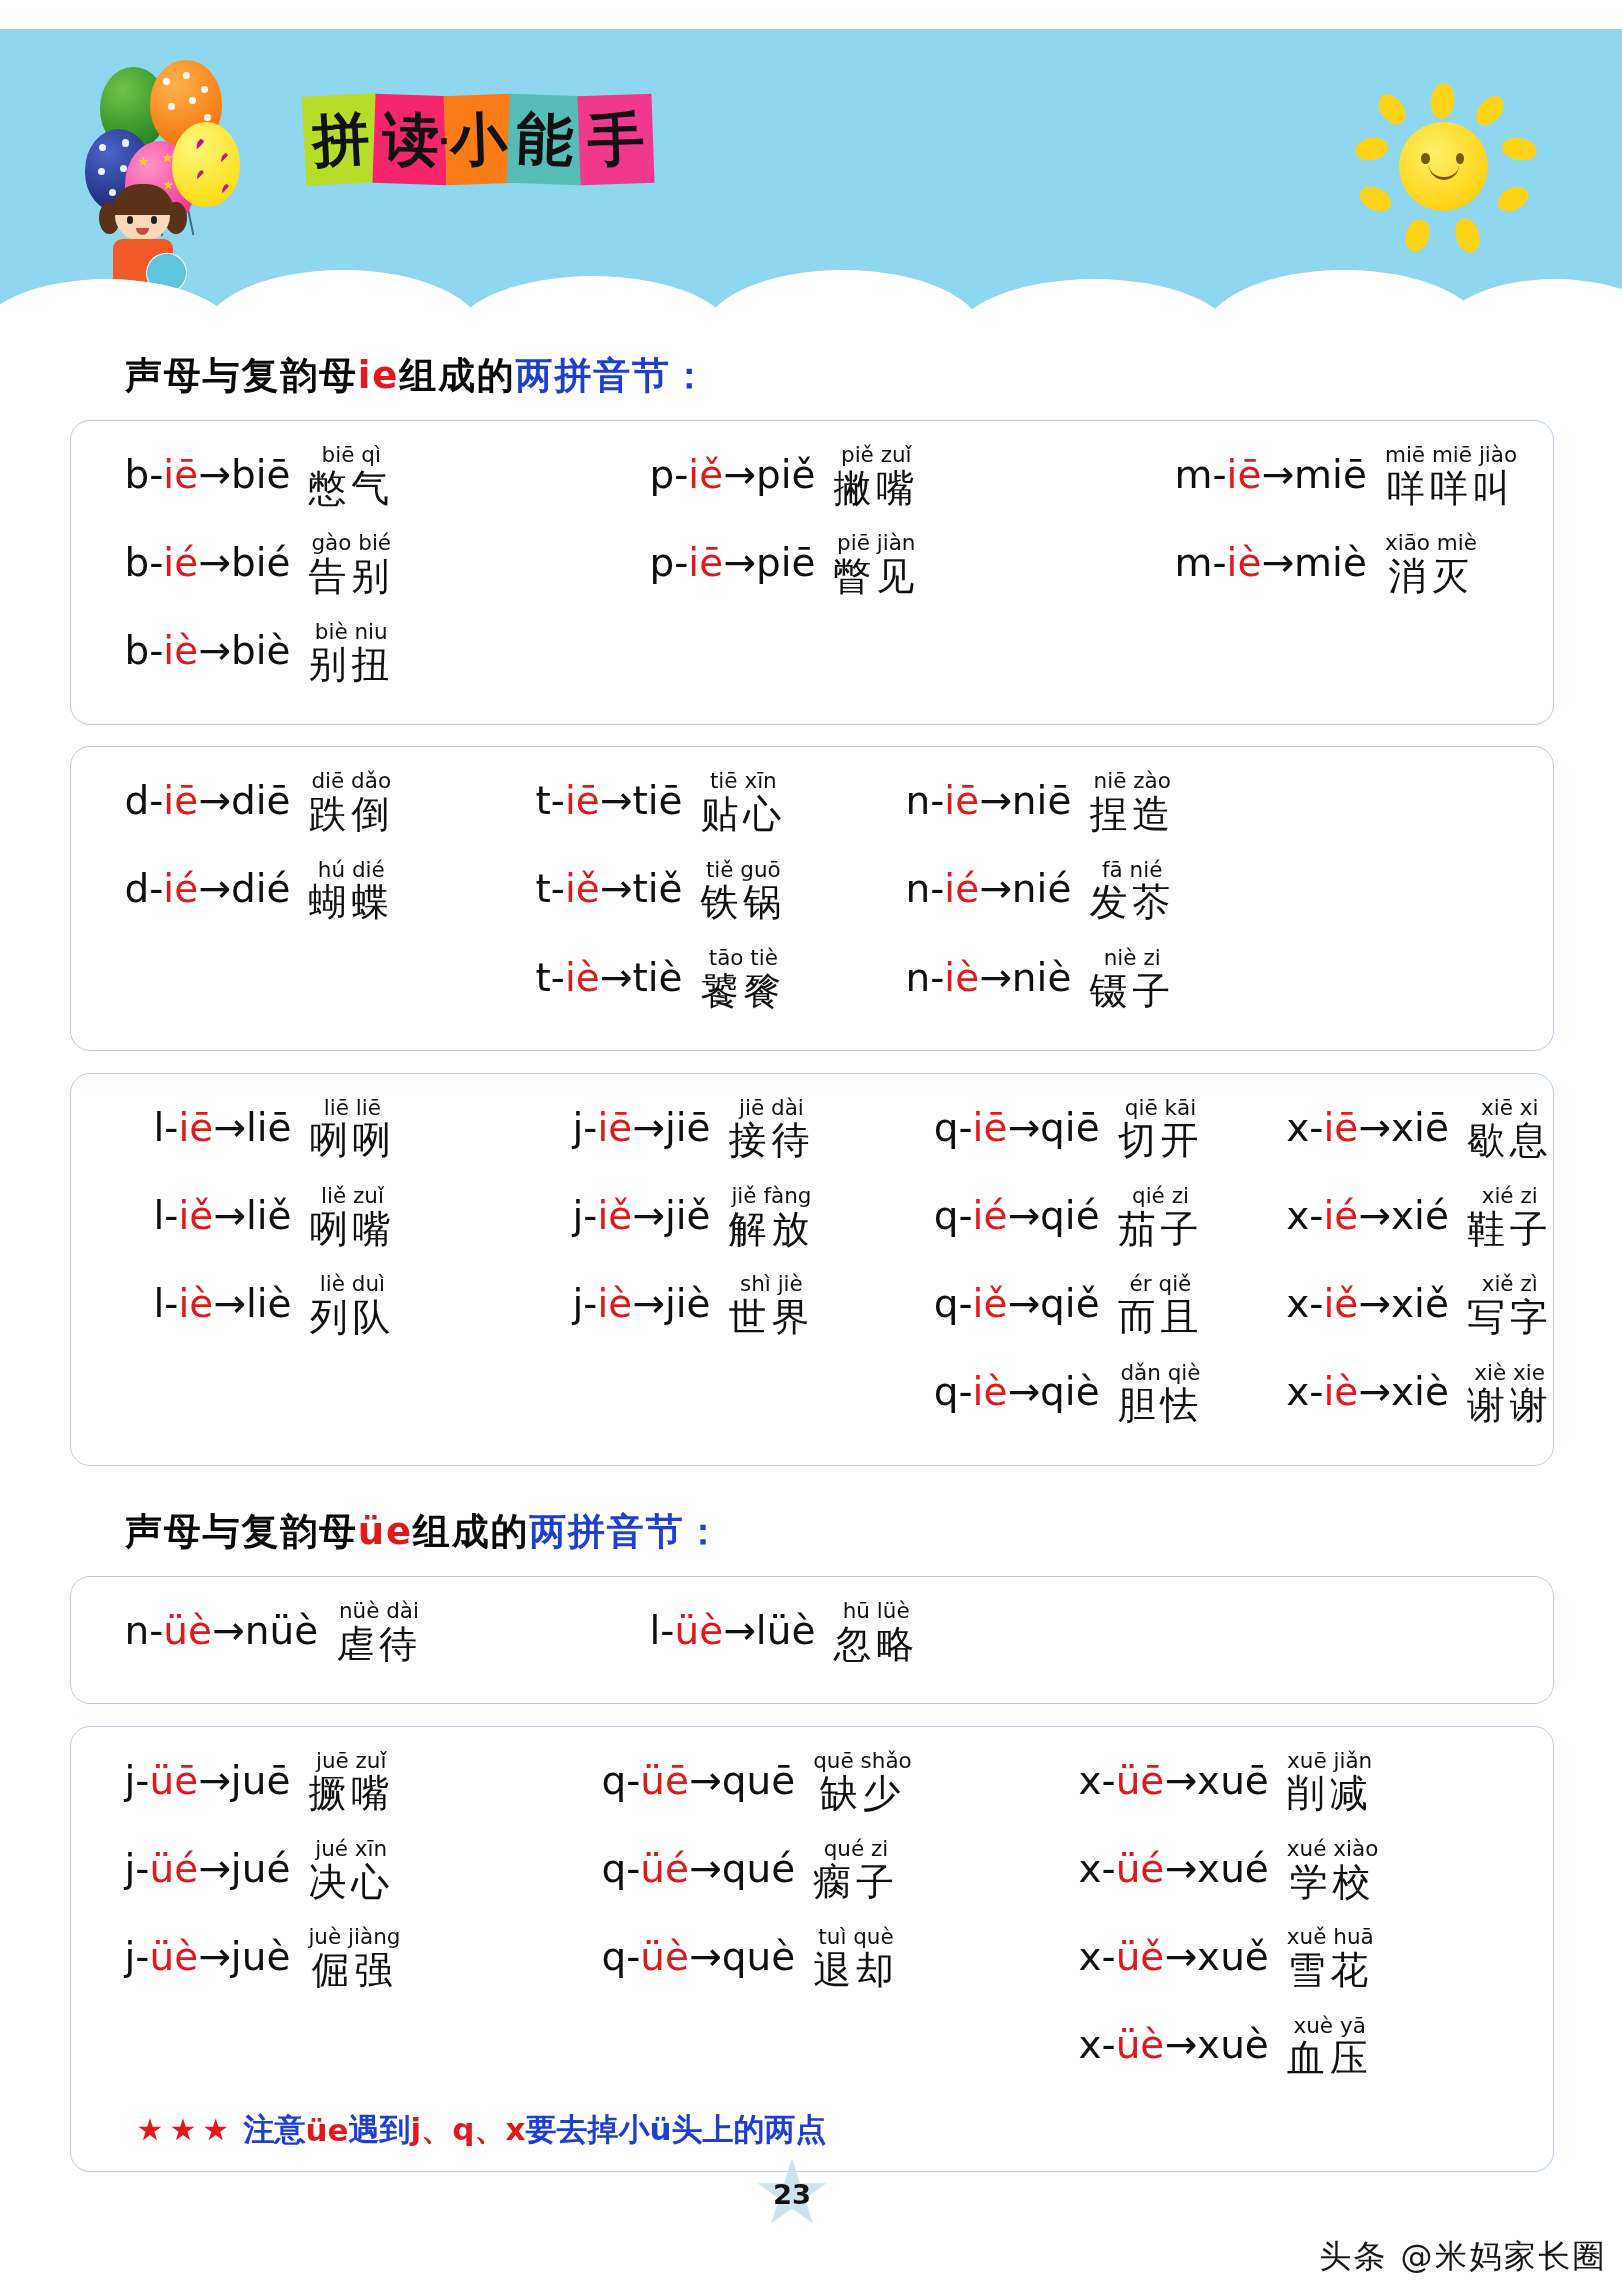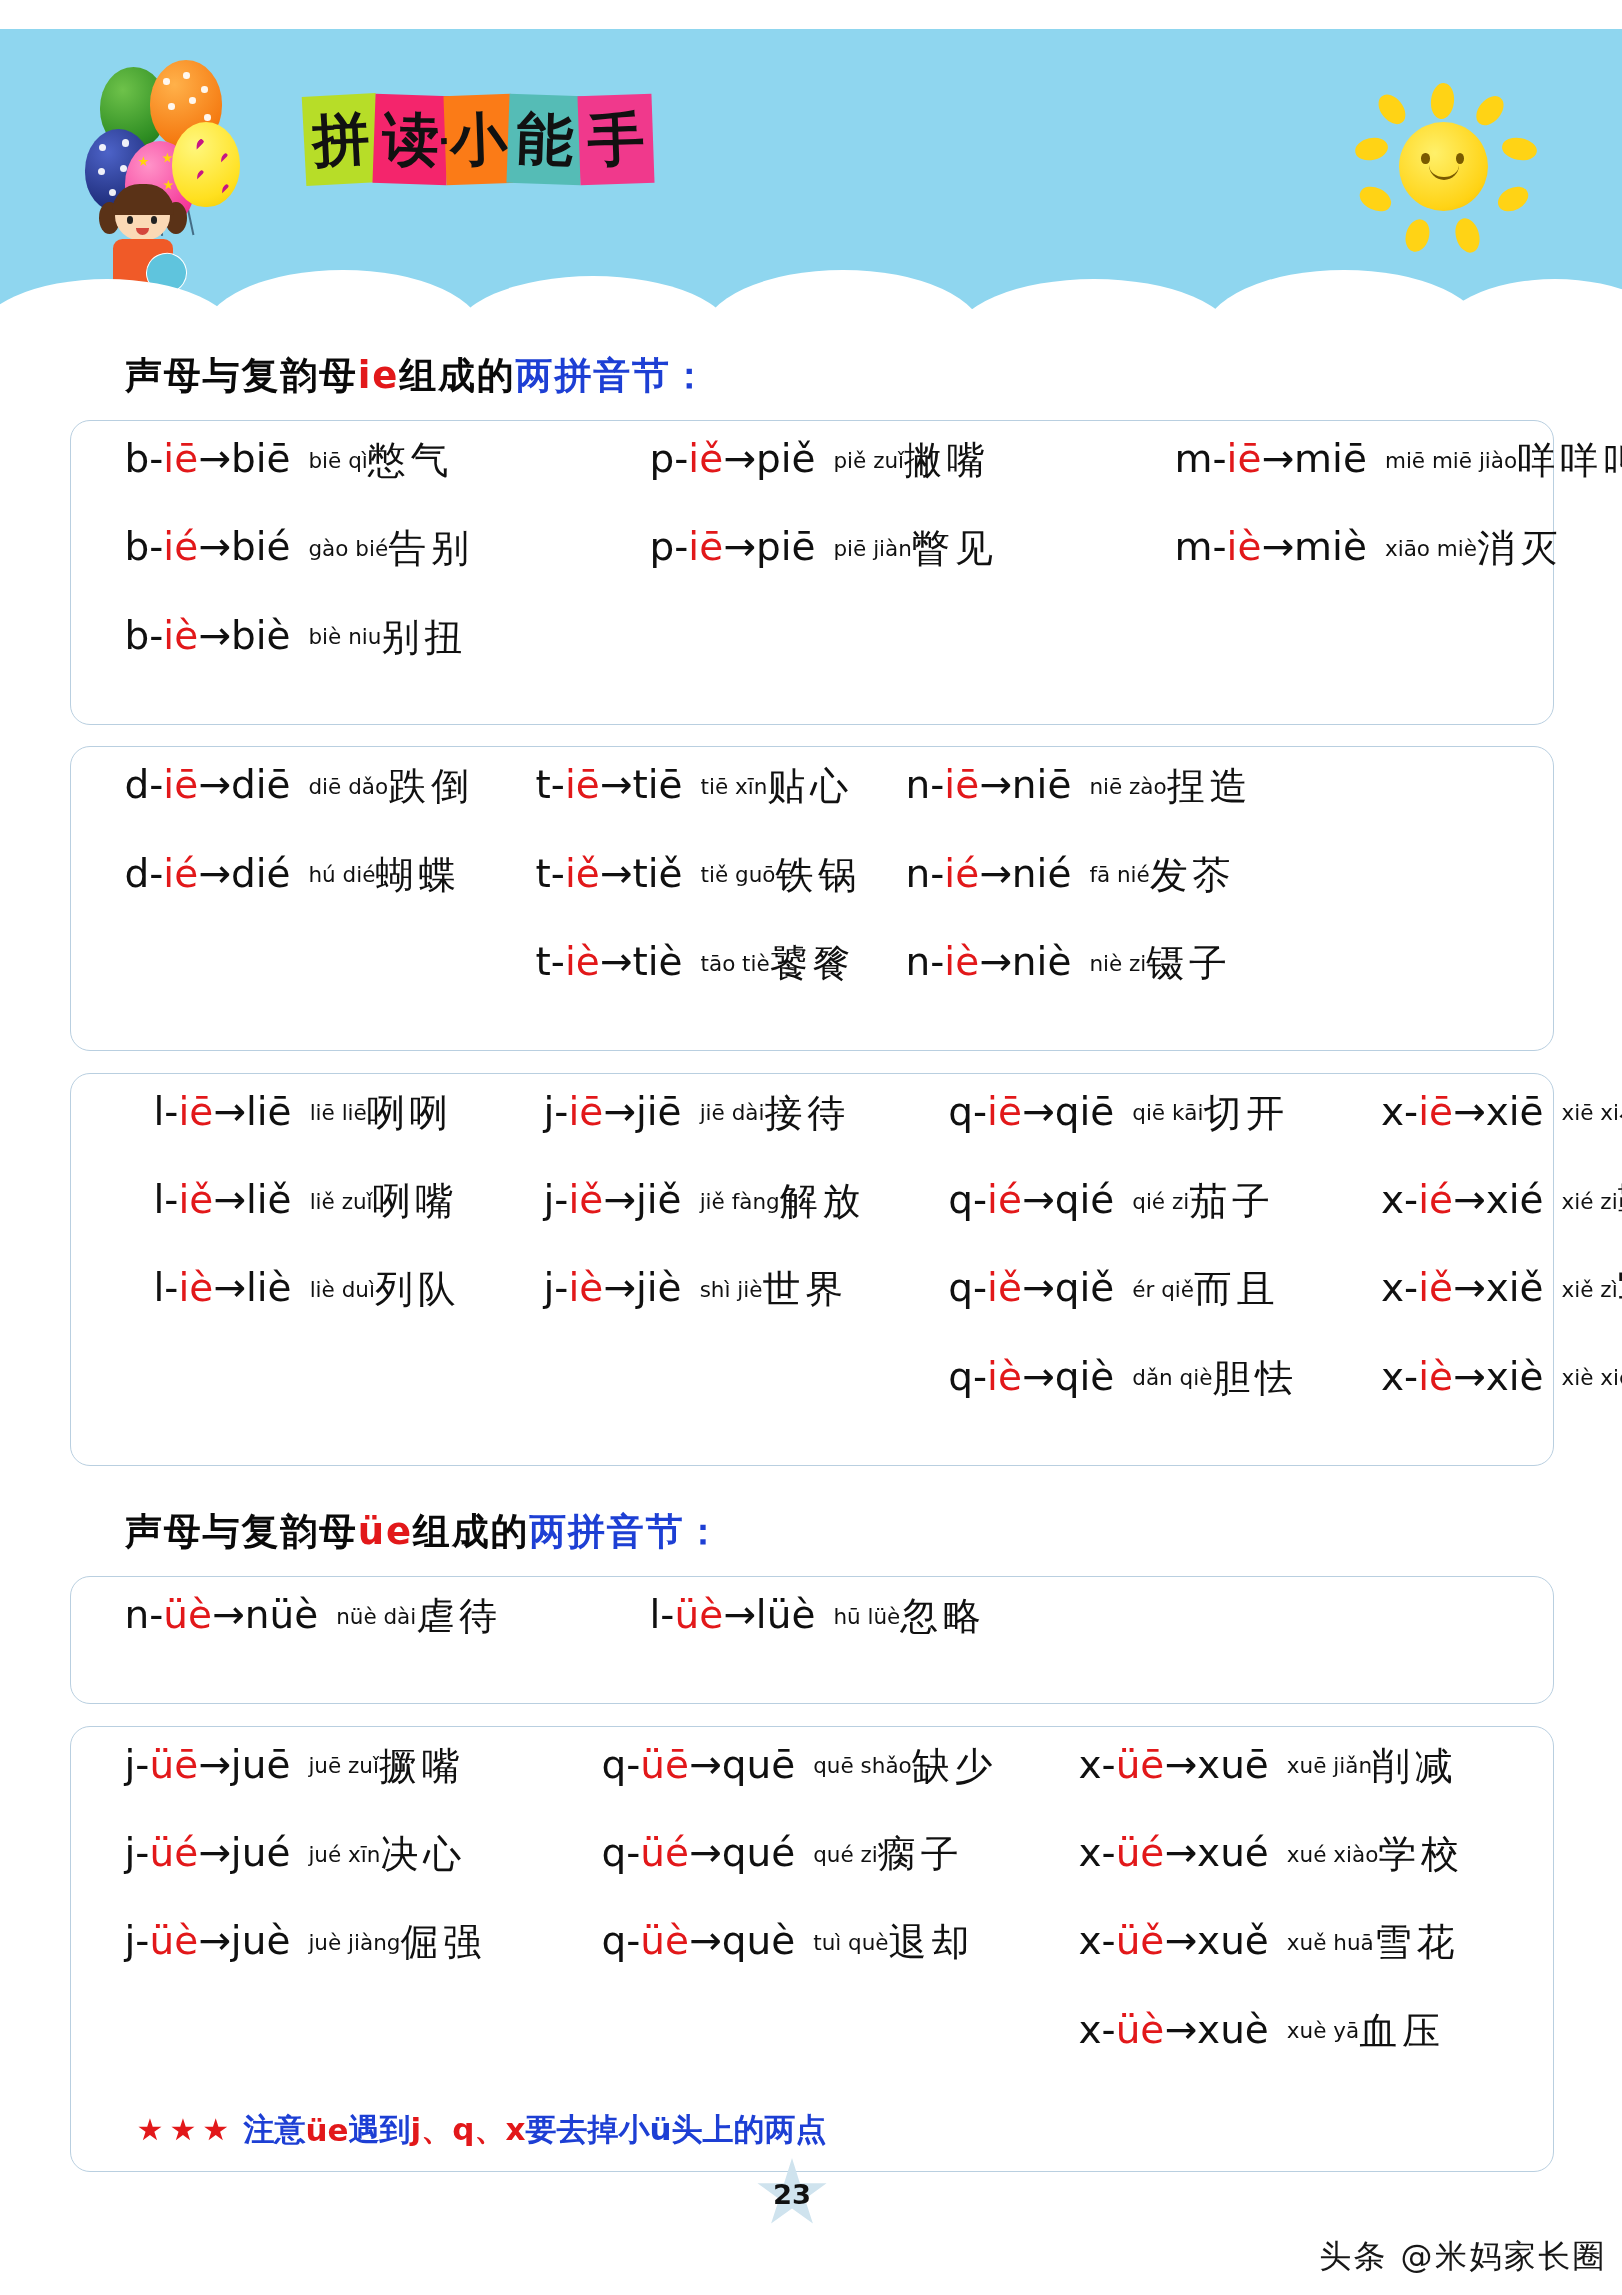--- a/index.html
+++ b/index.html
@@ -89,28 +89,28 @@
 
   .card{
     margin:0 auto 21.5px auto;width:1484px;
     border:1.8px solid #b9cfe0;border-radius:20px;background:#fff;
     padding:18px 0 20px 0;box-sizing:border-box;
   }
   .card-row{display:flex;justify-content:flex-start;align-items:flex-start;}
 
   .col{display:flex;flex-direction:column;}
 
-  .entry{display:flex;align-items:flex-start;margin-bottom:8.3px;height:80px;}
+  .entry{display:flex;align-items:center;margin-bottom:8.3px;height:80px;}
   .formula{
     font-size:39px;font-weight:500;color:#101010;white-space:nowrap;line-height:1;
     font-family:"DejaVu Sans","Liberation Sans",sans-serif;
     padding-bottom:9.5px;
   }
   .formula .red{color:#e2181a;}
-  .word{display:flex;align-items:center;margin-left:18px;padding-bottom:3.6px;}
+  .word{display:flex;flex-direction:column;align-items:center;margin-left:18px;padding-bottom:3.6px;}
   .py{
     font-size:21.5px;color:#111;line-height:1.05;white-space:nowrap;
     font-family:"DejaVu Sans","Liberation Sans",sans-serif;
   }
   .hz{
     font-size:38px;color:#111;line-height:1.15;white-space:nowrap;letter-spacing:4.8px;
     font-family:"DejaVu Serif","Liberation Serif",serif;
   }
   .entry.empty{visibility:hidden;}
 

